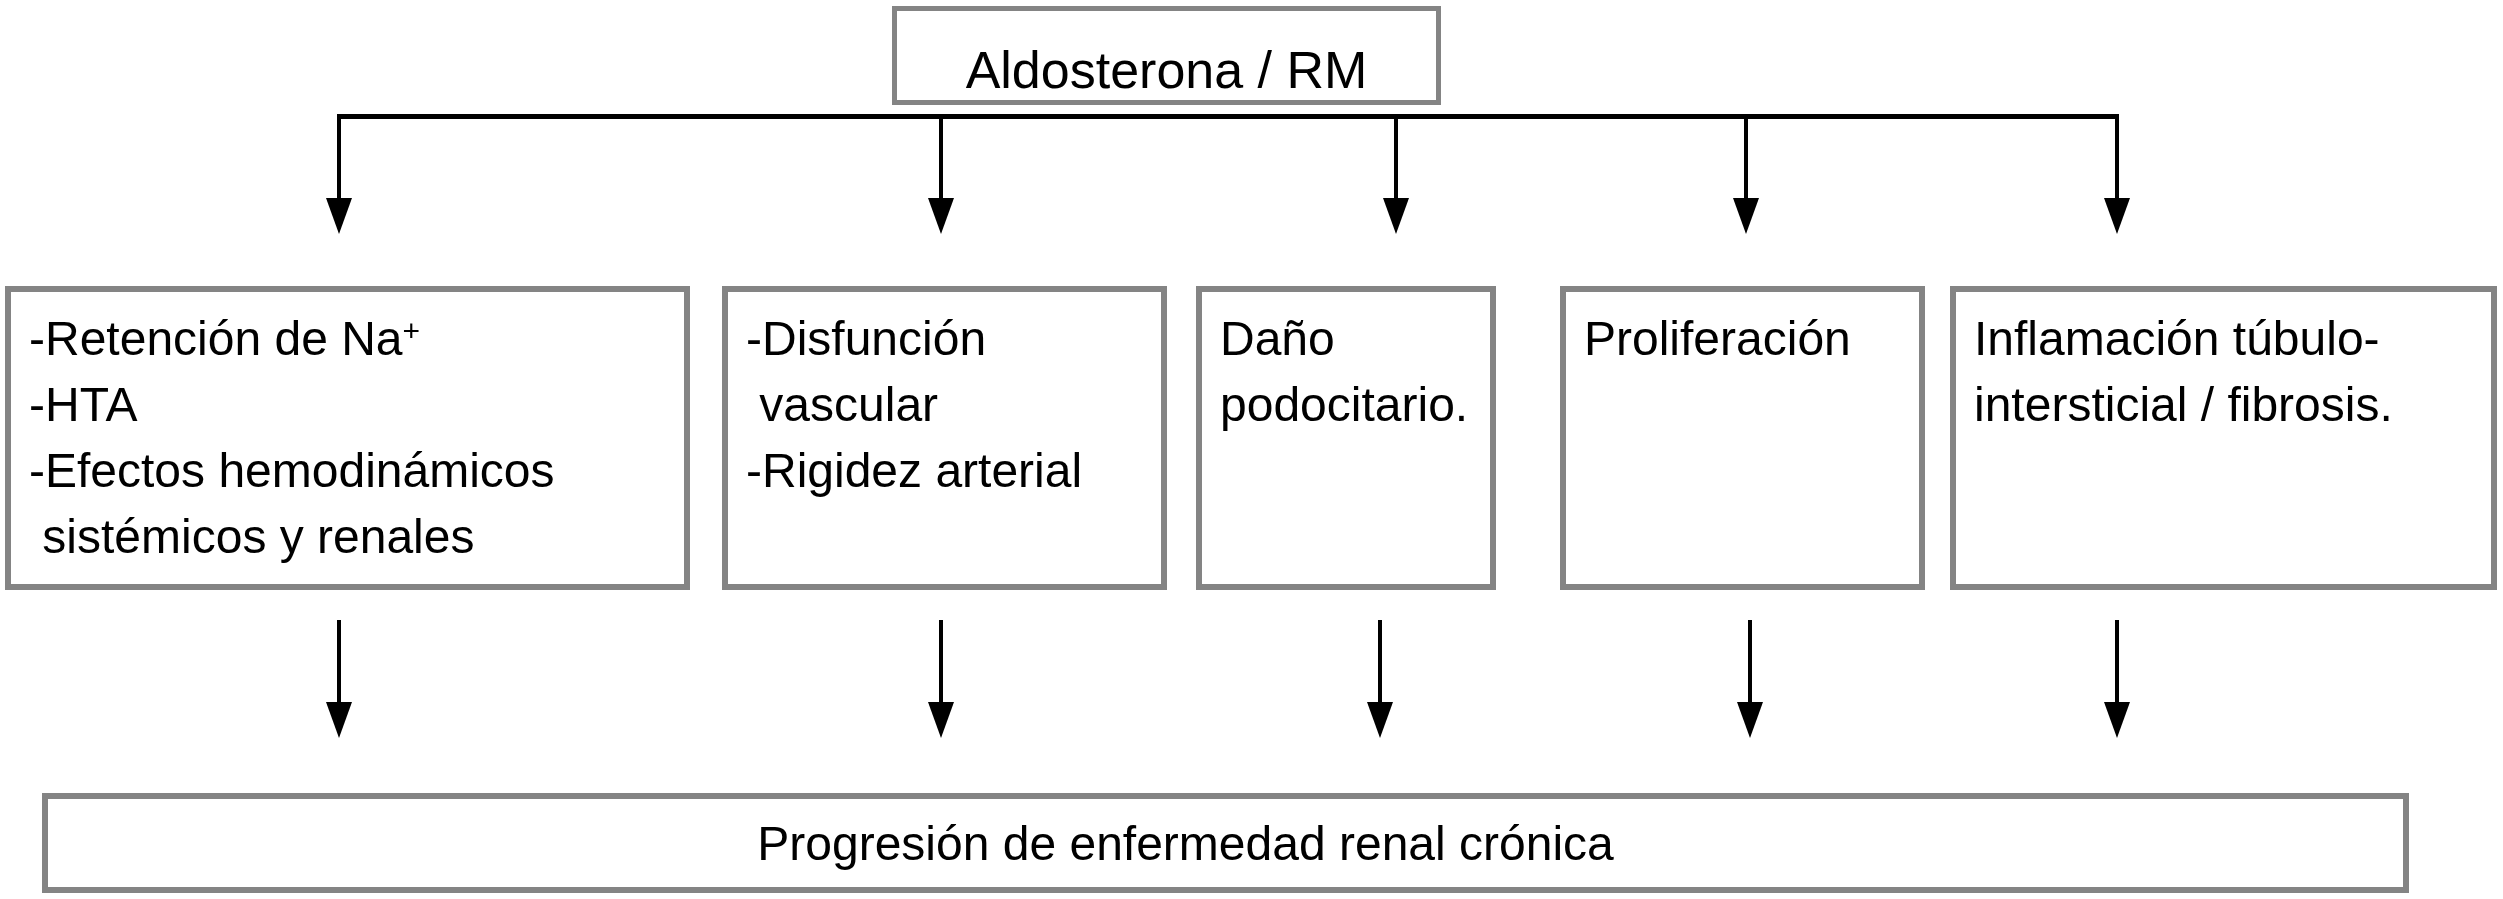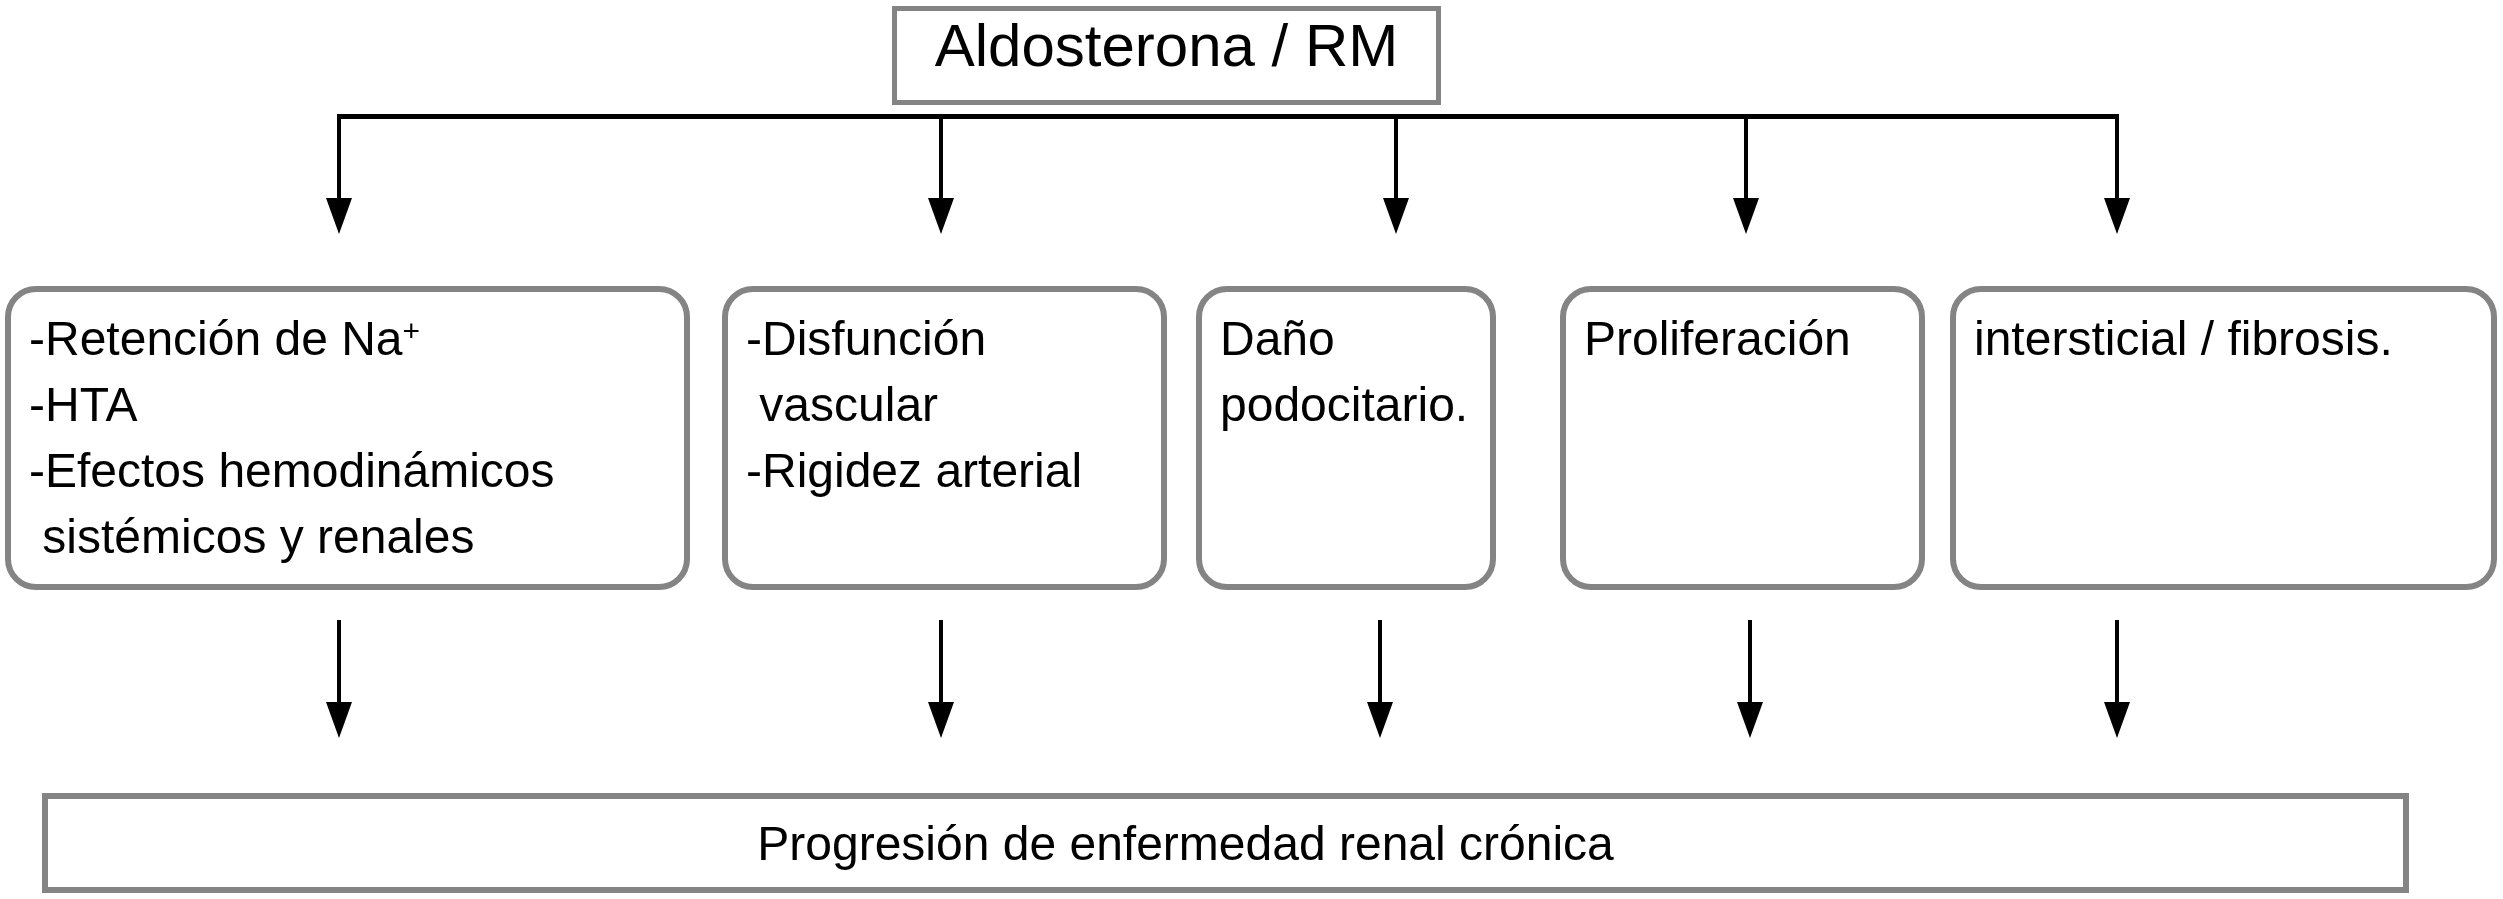--- a/index.html
+++ b/index.html
@@ -18,35 +18,34 @@
   }
   .dbox {
     position: absolute;
     box-sizing: border-box;
     border: 6px solid #848484;
     background: #ffffff;
   }
   .title-box {
     left: 892px; top: 6px; width: 549px; height: 99px;
     border-width: 5px;
-    display: flex; align-items: flex-start; justify-content: center;
-    font-size: 60px;
+    display: flex; align-items: flex-end; justify-content: center;
+    font-size: 52px;
   }
   .outcome-box {
     left: 42px; top: 793px; width: 2367px; height: 100px;
     display: flex; align-items: center; justify-content: center;
     font-size: 48px;
     padding-right: 80px;
   }
   .effect-box {
     top: 286px; height: 304px;
     padding: 14px 18px;
     font-size: 48px;
     line-height: 66px;
-    border-radius: 31px;
   }
   .effect-box .line { white-space: pre; }
   .effect-box sup {
     font-size: 30px;
     vertical-align: 14px;
     line-height: 0;
   }
   #box-1 { left: 5px;    width: 685px; }
   #box-2 { left: 722px;  width: 445px; }
   #box-3 { left: 1196px; width: 300px; }
@@ -126,20 +125,21 @@
   <div id="box-3" class="dbox effect-box">
     <div class="line">Daño</div>
     <div class="line">podocitario.</div>
   </div>
 
   <div id="box-4" class="dbox effect-box">
     <div class="line">Proliferación</div>
   </div>
 
   <div id="box-5" class="dbox effect-box">
+    <div class="line">Inflamación túbulo-</div>
     <div class="line">intersticial / fibrosis.</div>
   </div>
 
   <div class="arrow lower" style="left:339px">
       <div class="stem"></div>
       <div class="head"></div>
     </div>
   <div class="arrow lower" style="left:941px">
       <div class="stem"></div>
       <div class="head"></div>

